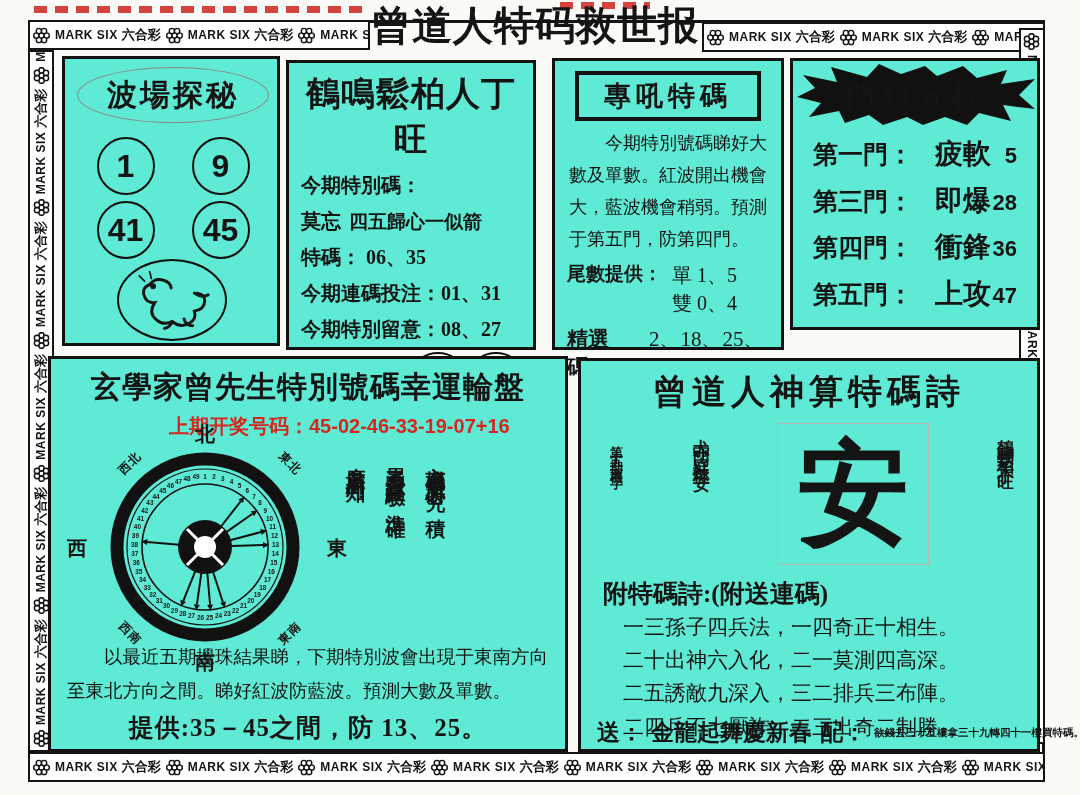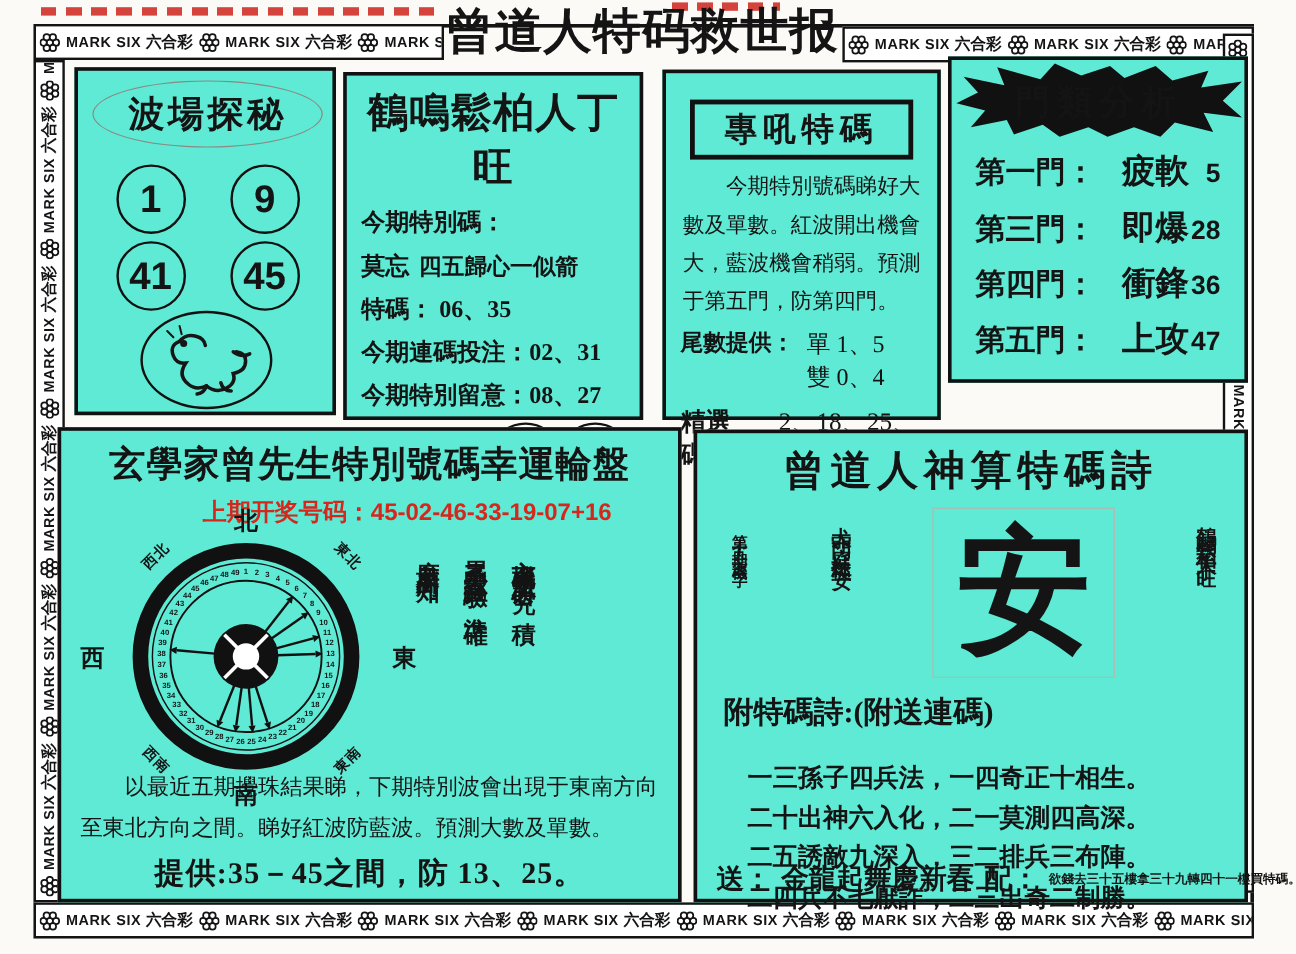--- a/index.html
+++ b/index.html
@@ -49,32 +49,32 @@
   .reminder-title{font-size:34px;font-weight:900;text-align:center;letter-spacing:1px;
         font-family:"Liberation Sans",sans-serif;margin:2px 0 8px 0;}
   .r-line{font-size:20px;font-weight:700;margin:9px 0;display:flex;align-items:center;gap:8px;}
   .r-line .big{font-size:19px;font-weight:800;}
   .zodiac-ellipse{width:46px;height:34px;border:2px solid #111;border-radius:50%;display:flex;
         align-items:center;justify-content:center;flex:0 0 auto;}
   .ball-circle{width:42px;height:42px;border:2.5px solid #111;border-radius:50%;display:flex;
         align-items:center;justify-content:center;font-size:24px;font-weight:800;margin-left:26px;}
   .r-line .spacer{flex:1;}
   
-  .special-box{left:552px;top:58px;width:232px;height:292px;padding:20px 12px;}
+  .special-box{left:552px;top:58px;width:232px;height:292px;padding:8px 12px;}
   .special-title{width:178px;margin:2px auto 6px auto;border:4px solid #111;text-align:center;
         font-size:27px;font-weight:800;letter-spacing:5px;padding:3px 0;}
   .special-body{font-size:18px;line-height:1.78;text-indent:2em;margin:2px 2px;}
   .tail-row{display:flex;gap:10px;margin-top:6px;text-align:center;}
   .tail-label{font-size:19px;font-weight:800;}
   .tail-vals{font-size:20px;line-height:1.4;}
   .sel-row{display:flex;gap:8px;margin-top:8px;align-items:baseline;}
   .sel-label{font-size:21px;font-weight:800;}
   .sel-vals{font-size:21px;}
   
-  .gate-box{left:790px;top:47px;width:250px;height:272px;padding-left:15px;}
+  .gate-box{left:790px;top:58px;width:250px;height:272px;padding-left:15px;}
   .gate-burst{position:absolute;left:2px;top:2px;width:242px;height:64px;}
   .gate-rows{position:absolute;left:0;top:74px;width:100%;}
   .gate-row{display:flex;align-items:baseline;padding:0 16px 0 20px;height:46.5px;}
   .gate-label{font-size:25px;font-weight:900;}
   .gate-word{font-size:28px;font-weight:800;margin-left:22px;}
   .gate-num{margin-left:auto;font-size:22px;font-weight:700;font-family:"Liberation Sans",sans-serif;padding-right:4px;}
   
   .wheel-box{left:48px;top:356px;width:520px;height:396px;}
   .wheel-title{position:absolute;left:0;top:8px;width:100%;text-align:center;font-size:30px;
         font-weight:800;letter-spacing:1px;}
@@ -104,21 +104,21 @@
   .poem-title{position:absolute;left:0;top:8px;width:100%;text-align:center;font-size:34px;
         font-weight:800;letter-spacing:5px;}
   .poem-mid{position:absolute;left:20px;top:60px;width:422px;height:152px;display:flex;
         align-items:flex-start;justify-content:space-between;padding:0 6px;box-sizing:border-box;}
   .v-small{writing-mode:vertical-rl;font-size:13px;font-weight:700;letter-spacing:5px;margin-top:14px;}
   .v-verse{writing-mode:vertical-rl;font-size:17px;font-weight:700;letter-spacing:6px;margin-top:4px;}
   .big-char-box{width:150px;height:140px;border:1px solid #b9b6ad;display:flex;align-items:center;
         justify-content:center;margin-top:2px;}
   .big-char{font-size:112px;font-weight:900;line-height:1;}
   .poem-sub{position:absolute;left:22px;top:216px;font-size:25px;font-weight:800;}
-  .poem-lines{position:absolute;left:42px;top:250px;font-size:21px;font-weight:700;line-height:1.58;margin-top:21px;}
+  .poem-lines{position:absolute;left:42px;top:250px;font-size:21px;font-weight:400;line-height:1.58;}
   .poem-bottom{position:absolute;left:16px;top:356px;width:432px;display:flex;align-items:center;gap:8px;}
   .gift-label,.gift,.match-label{font-size:23px;font-weight:800;white-space:nowrap;}
   .match-note{font-size:10.5px;font-weight:700;white-space:nowrap;}
   svg text{fill:#141414;}
 </style>
 </head>
 <body>
 
 <div class="page">
 
@@ -500,21 +500,21 @@
   </div>
 
   <div class="box reminder-box">
     <div class="reminder-title">鶴鳴鬆柏人丁旺</div>
     <div class="r-line">今期特別碼：</div>
     <div class="r-line">
       <span>莫忘</span>
       <span class="big">四五歸心一似箭</span>
     </div>
     <div class="r-line">特碼： 06、35</div>
-    <div class="r-line">今期連碼投注：02、31</div>
+    <div class="r-line">今期連碼投注：01、31</div>
     <div class="r-line">今期特別留意：08、27</div>
     <div class="r-line">
       <span>幸運生肖</span>
       <span class="spacer"></span>
       <span class="zodiac-ellipse">
         <svg width="34" height="22" viewBox="0 0 40 26">
           <g fill="none" stroke="#151515" stroke-width="2.3" stroke-linecap="round">
             <path d="M6 14 q8-7 20-5 q6 1 8-3"></path>
             <path d="M8 14 l-2 8"></path>
               <path d="M15 13 l0 9"></path>

